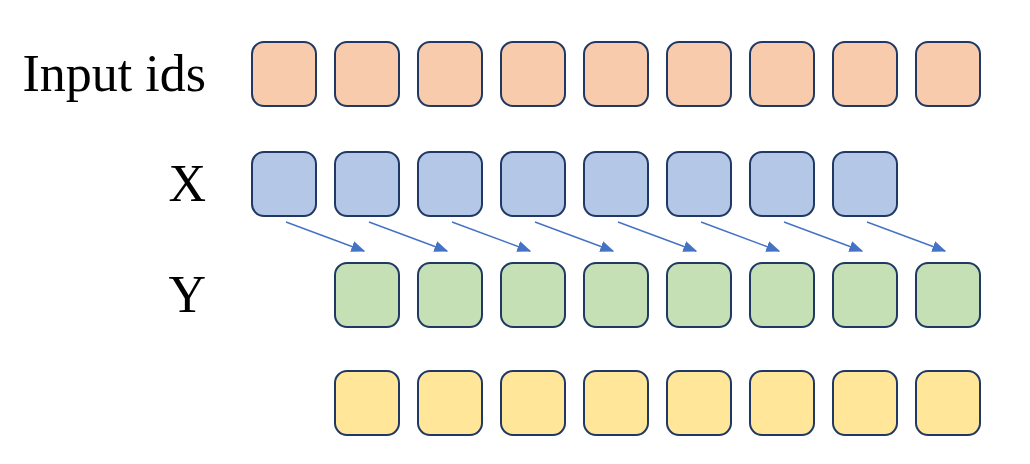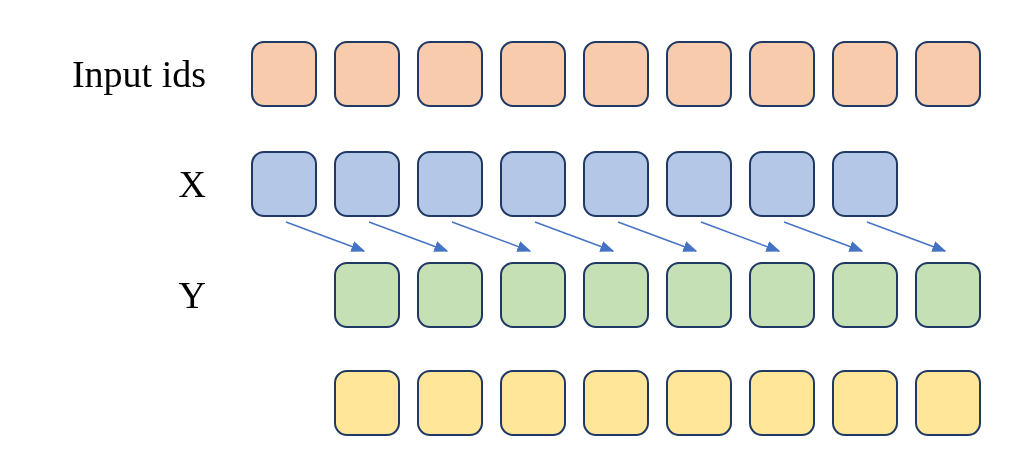--- a/index.html
+++ b/index.html
@@ -18,21 +18,21 @@
     position: absolute;
     left: 0; top: 0;
     width: 1030px;
     height: 464px;
   }
   .row-label {
     position: absolute;
     left: 0;
     width: 206px;
     text-align: right;
-    font-size: 38px;
+    font-size: 52px;
     line-height: 40px;
     color: #000000;
     white-space: nowrap;
   }
   .token {
     position: absolute;
     width: 66px;
     height: 66px;
     box-sizing: border-box;
     border: 2.5px solid #1F3864;

